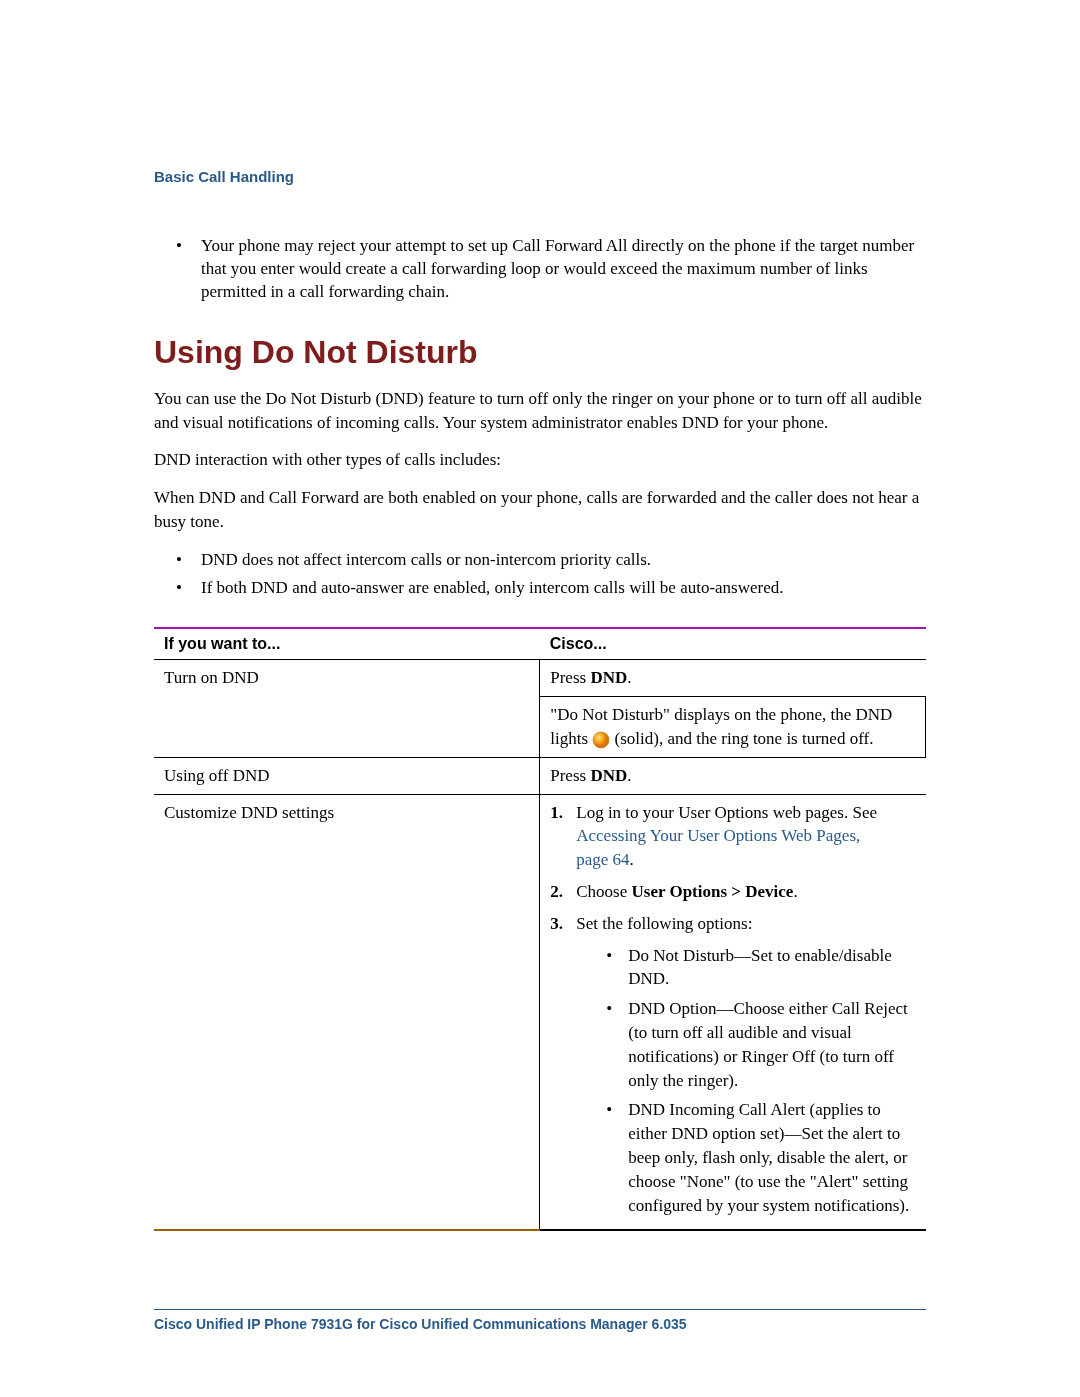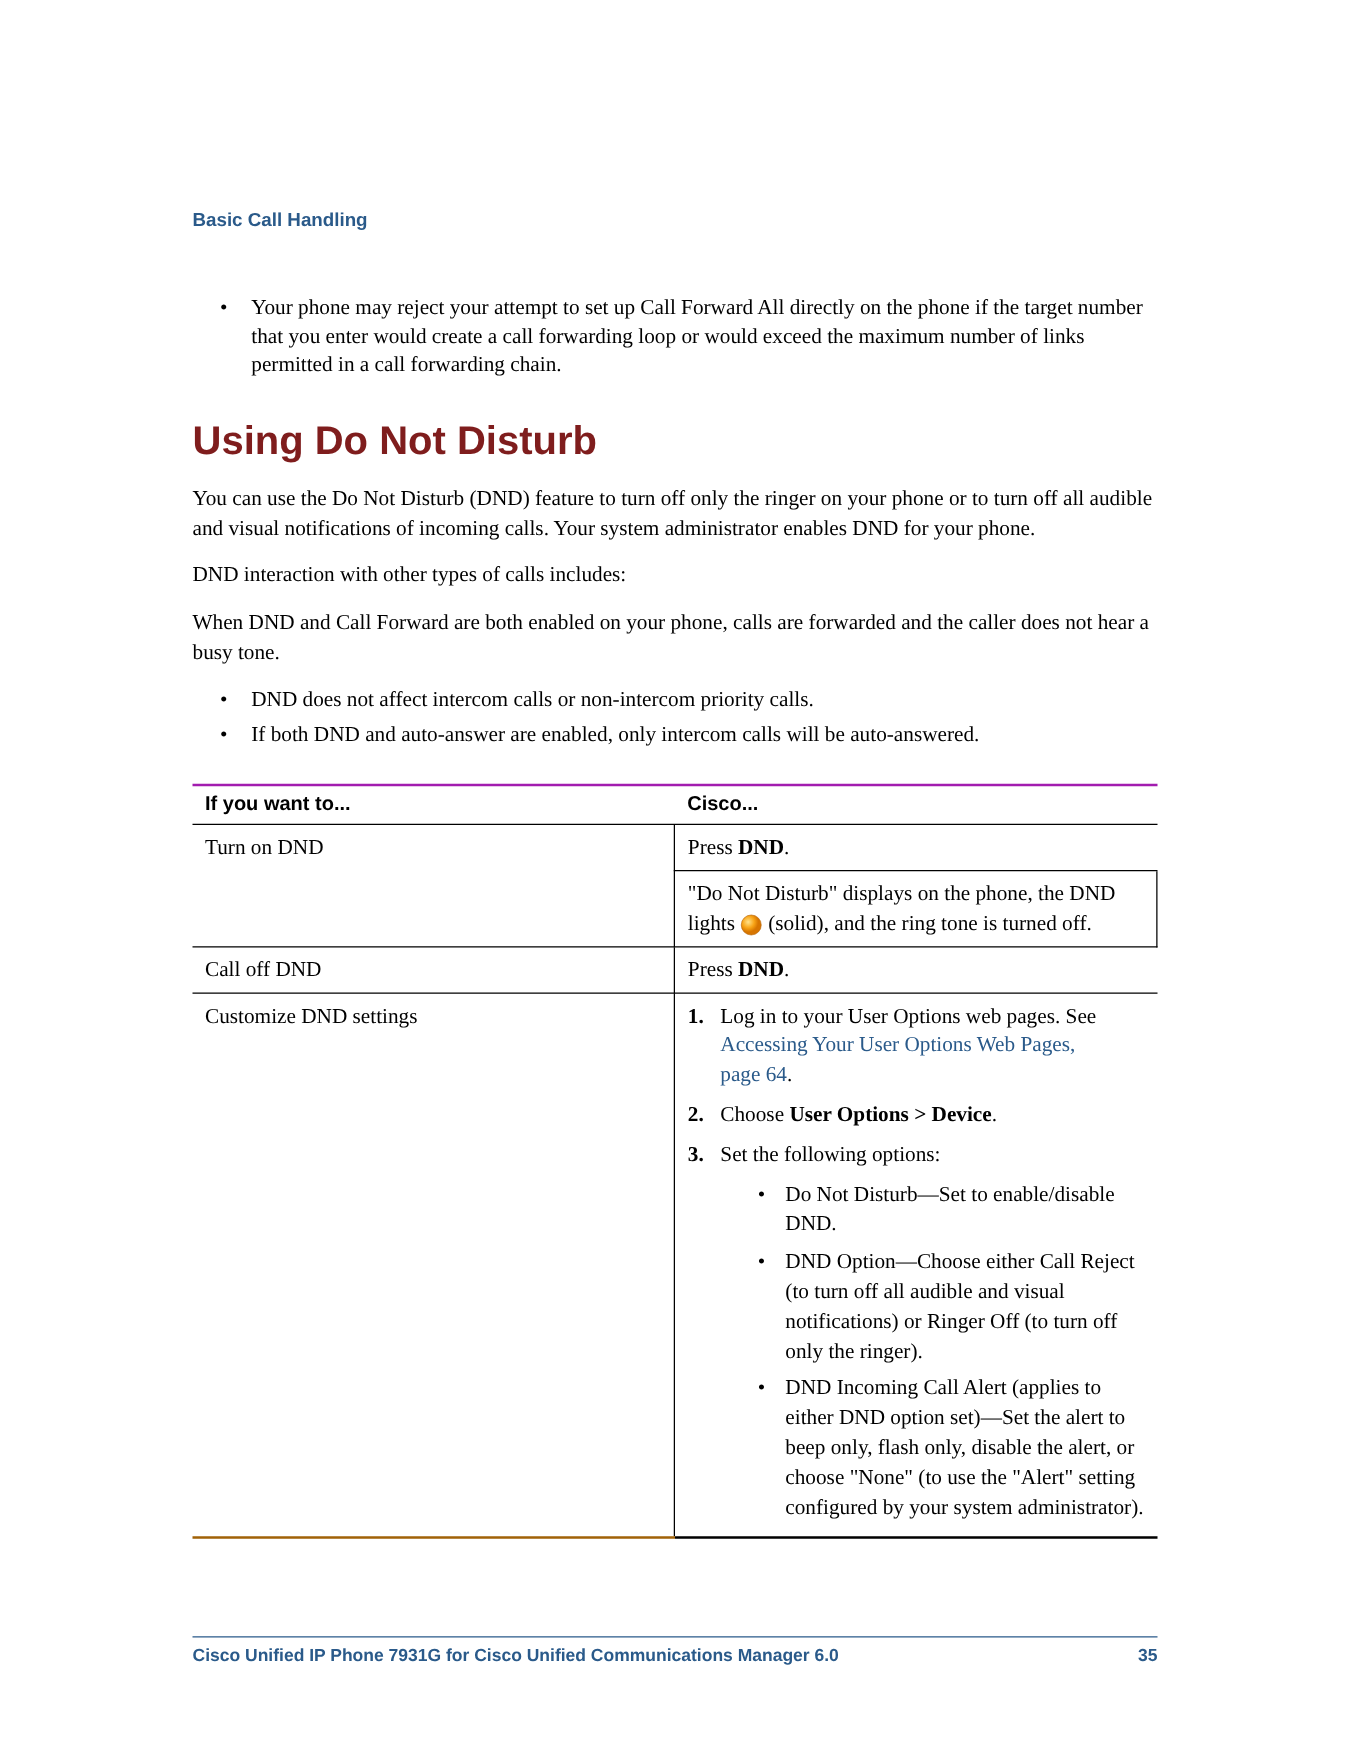--- a/index.html
+++ b/index.html
@@ -123,21 +123,20 @@
     }
     .customize-cell {
       padding-bottom: 10px;
     }
     .footer {
       position: absolute;
       bottom: 65px;
       left: 154px;
       right: 154px;
       display: flex;
-      justify-content: space-between;
       font-family: Arial, Helvetica, sans-serif;
       font-weight: bold;
       font-size: 14px;
       color: #2a5a8a;
       border-top: 1px solid #2a5a8a;
       padding-top: 6px;
     }
     .bold {
       font-weight: bold;
     }
@@ -198,21 +197,21 @@
                     <stop offset="100%" stop-color="#d77500"></stop>
                   </radialGradient>
                 </defs>
                 <circle cx="9" cy="9" r="8" fill="url(#g)" stroke="#b56200" stroke-width="0.5"></circle>
               </svg>
           </span>
           <span> (solid), and the ring tone is turned off.</span>
         </td>
       </tr>
       <tr>
-        <td>Call off DND</td>
+        <td>Using off DND</td>
         <td>
           <span>Press </span><span class="bold">DND</span><span>.</span>
         </td>
       </tr>
       <tr>
         <td style="border-bottom:2px solid #a16207">Customize DND settings</td>
         <td class="customize-cell" style="border-bottom:2px solid #000">
           <div class="ordered-item">
             <div class="ordered-num">1.</div>
             <div>
@@ -232,21 +231,21 @@
           <div class="sub-bullet">
             <div class="bullet-dot">•</div>
             <div>Do Not Disturb—Set to enable/disable DND.</div>
           </div>
           <div class="sub-bullet">
             <div class="bullet-dot">•</div>
             <div>DND Option—Choose either Call Reject (to turn off all audible and visual notifications) or Ringer Off (to turn off only the ringer).</div>
           </div>
           <div class="sub-bullet">
             <div class="bullet-dot">•</div>
-            <div>DND Incoming Call Alert (applies to either DND option set)—Set the alert to beep only, flash only, disable the alert, or choose "None" (to use the "Alert" setting configured by your system administrator).</div>
+            <div>DND Incoming Call Alert (applies to either DND option set)—Set the alert to beep only, flash only, disable the alert, or choose "None" (to use the "Alert" setting configured by your system notifications).</div>
           </div>
         </td>
       </tr>
     </tbody>
   </table>
 </div>
 
 <div class="footer">
   <span>Cisco Unified IP Phone 7931G for Cisco Unified Communications Manager 6.0</span>
   <span>35</span>

